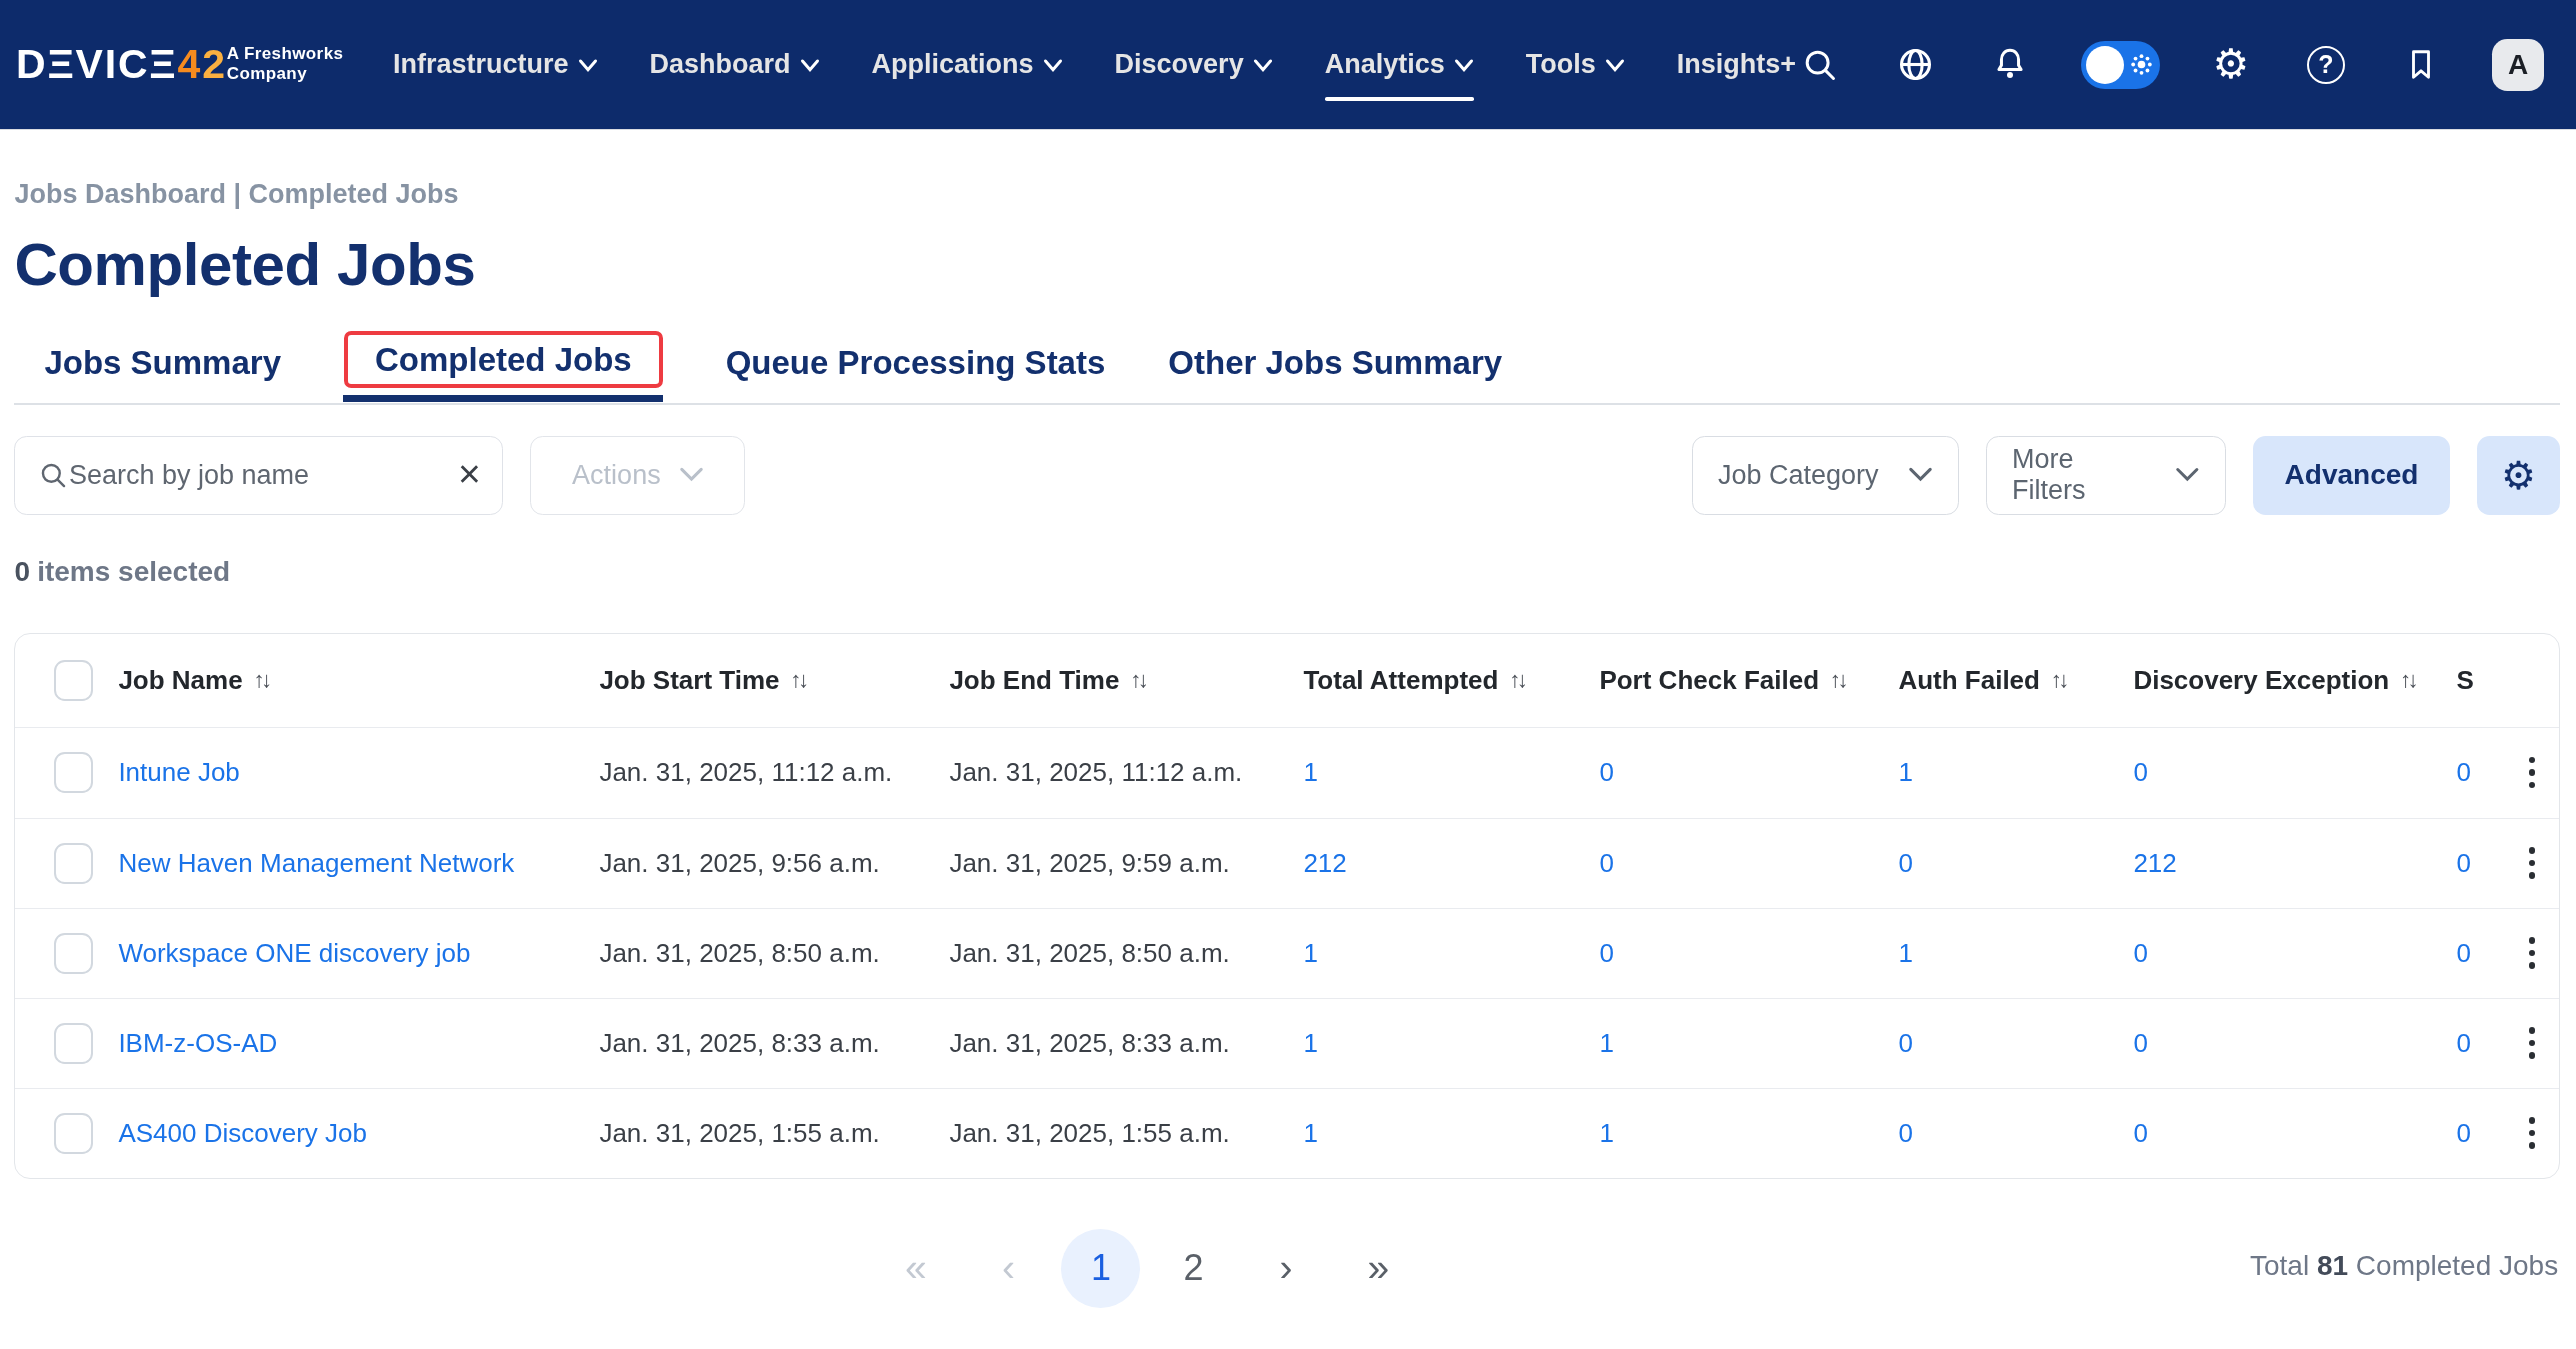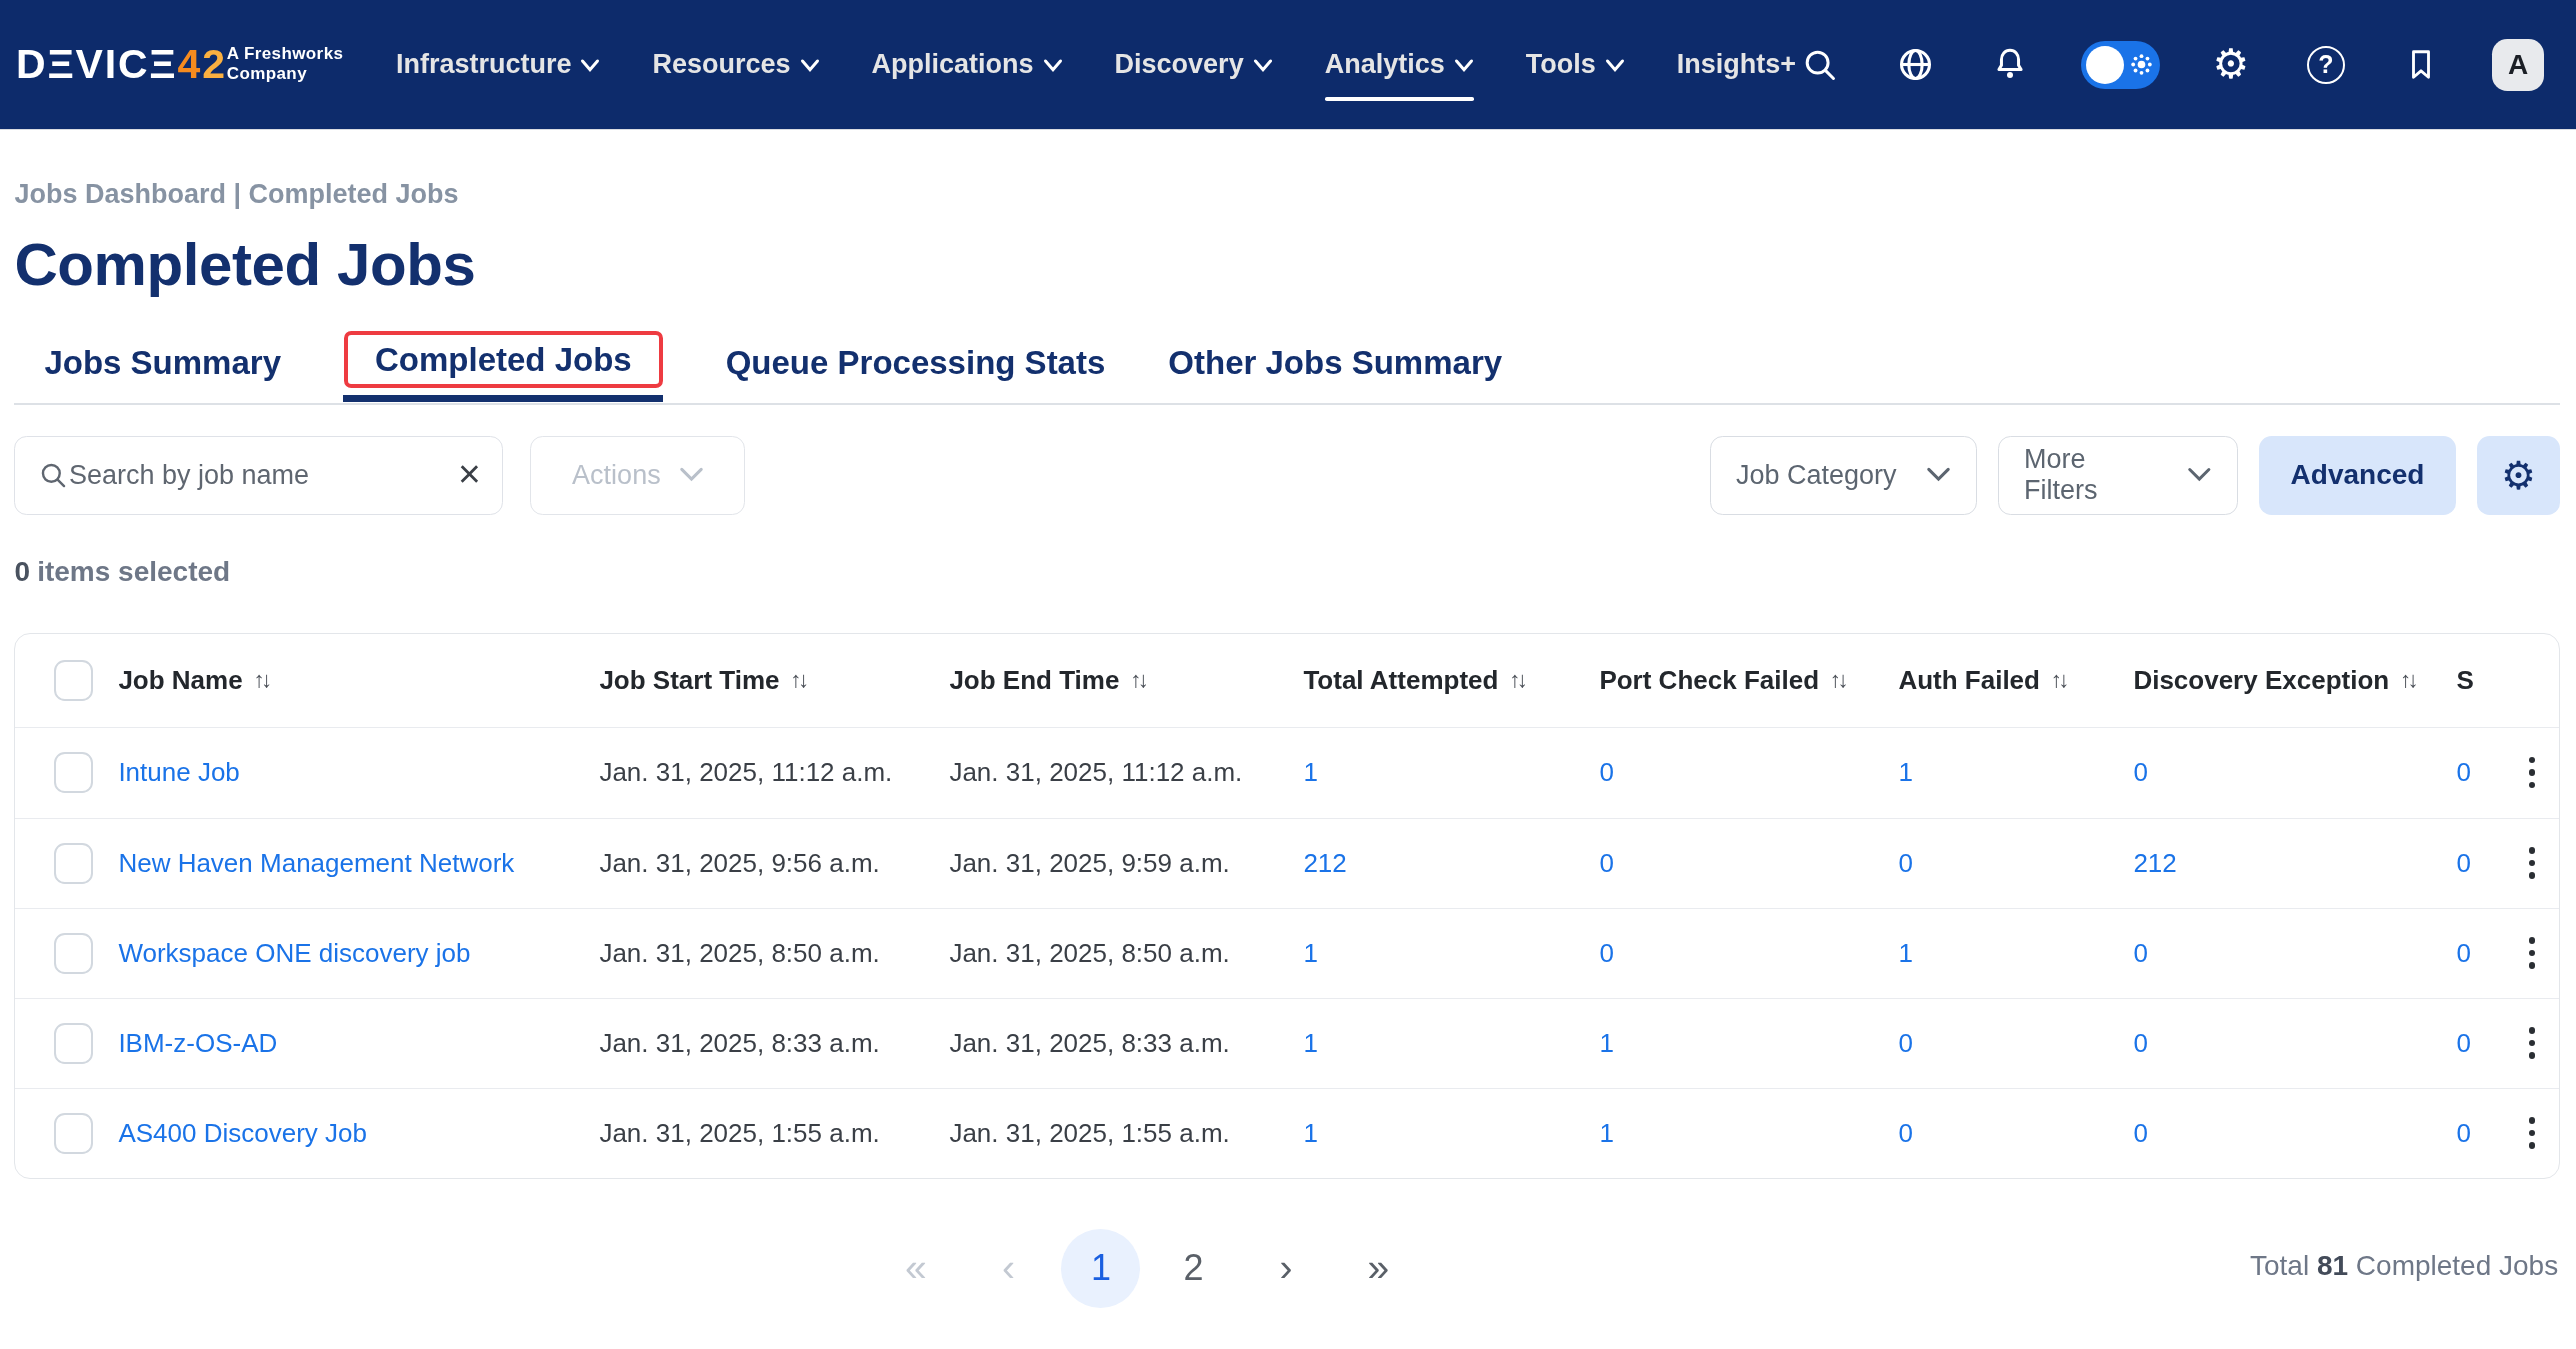--- a/index.html
+++ b/index.html
@@ -52,21 +52,21 @@
   .toolbar { margin-top:30.5px; display:flex; align-items:center; }
   .search-box { width:489px; height:79px; border:1.8px solid #dfe2e8; border-radius:12.6px;
                 display:flex; align-items:center; padding:0 21.5px 0 23px; background:#fff; }
   .search-box input { border:none; outline:none; flex:1; font-size:27px; color:#3a3f46;
                 font-family:"Liberation Sans", sans-serif; margin-left:0; background:transparent; }
   .search-box input::placeholder { color:#5f6670; }
   .clear-x { font-size:39px; color:#3a3f46; cursor:pointer; line-height:1; margin-top:-3.6px; }
   .actions-btn { margin-left:27px; width:215px; height:79px; border:1.8px solid #e2e5ea;
                 border-radius:12.6px; display:flex; align-items:center; justify-content:center;
                 gap:18px; color:#b9c0ca; font-size:27px; cursor:pointer; background:#fff; }
-  .toolbar-right { margin-left:auto; display:flex; align-items:center; gap:21px; }
+  .toolbar-right { margin-left:auto; display:flex; align-items:center; gap:27px; }
   .drop-btn { height:79px; border:1.8px solid #d9dde3; border-radius:12.6px; background:#fff;
                 display:flex; align-items:center; justify-content:space-between;
                 padding:0 25px; font-size:27px; color:#5c6570; cursor:pointer; gap:23px; }
   .drop-btn.w-cat { width:267px; }
   .drop-btn.w-more { width:240px; }
   .advanced-btn { width:197px; height:79px; background:#d8e6fb; border:none; border-radius:12.6px;
                 color:#13306e; font-size:28px; font-weight:700; cursor:pointer;
                 font-family:"Liberation Sans", sans-serif; }
   .gear-btn { width:83px; height:79px; background:#d8e6fb; border-radius:12.6px; display:flex;
                 align-items:center; justify-content:center; cursor:pointer; }
@@ -117,21 +117,21 @@
   </div>
 
   <div class="nav-items">
     <div class="nav-item">
       <span>Infrastructure</span>
       <svg class="nav-caret" viewBox="0 0 16 12">
           <path d="M2 2 L8 9 L14 2" fill="none" stroke="#ffffff" stroke-width="2.4" stroke-linecap="round"></path>
         </svg>
     </div>
     <div class="nav-item">
-      <span>Resources</span>
+      <span>Dashboard</span>
       <svg class="nav-caret" viewBox="0 0 16 12">
           <path d="M2 2 L8 9 L14 2" fill="none" stroke="#ffffff" stroke-width="2.4" stroke-linecap="round"></path>
         </svg>
     </div>
     <div class="nav-item">
       <span>Applications</span>
       <svg class="nav-caret" viewBox="0 0 16 12">
           <path d="M2 2 L8 9 L14 2" fill="none" stroke="#ffffff" stroke-width="2.4" stroke-linecap="round"></path>
         </svg>
     </div>

